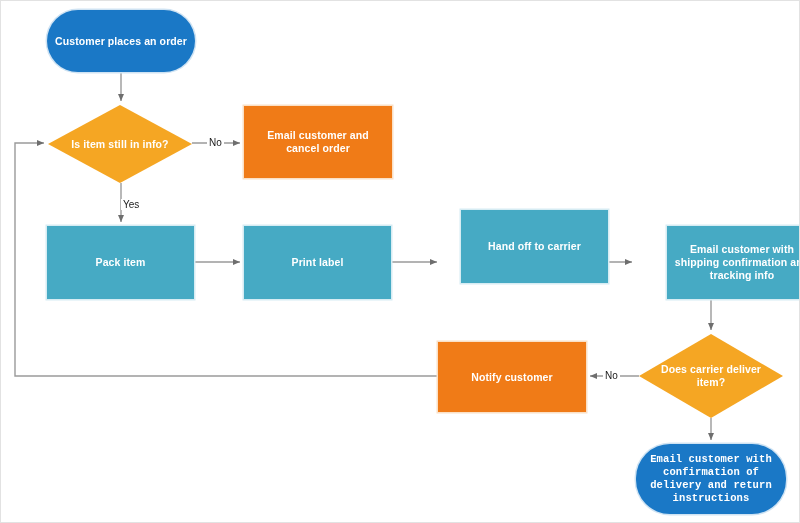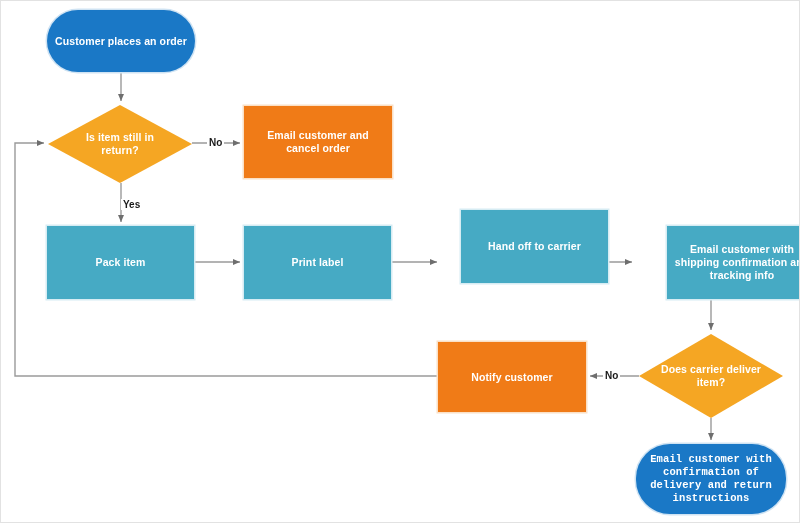--- a/index.html
+++ b/index.html
@@ -68,21 +68,21 @@
     height: 100%;
   }
   .decision-label {
     position: relative;
     z-index: 2;
     width: 76%;
   }
   .edge-label {
     position: absolute;
     font-size: 10px;
-    font-weight: bold;
+    font-weight: normal;
     color: #1a1a1a;
     background: #ffffff;
     padding: 0 2px;
     line-height: 11px;
     white-space: nowrap;
   }
 </style>
 </head>
 <body>
 
@@ -117,21 +117,21 @@
   </svg>
 
   <div class="node node-terminator" style="left:46px; top:9px; width:148px; height:62px;">
     <span>Customer places an order</span>
   </div>
 
   <div class="node node-decision" style="left:47px; top:104px; width:144px; height:78px;">
     <svg class="decision-shape" viewBox="0 0 144 78" preserveAspectRatio="none">
       <polygon points="72,0 144,39 72,78 0,39" fill="#F5A623"></polygon>
     </svg>
-    <span class="decision-label">Is item still in return?</span>
+    <span class="decision-label">Is item still in info?</span>
   </div>
 
   <div class="node node-action" style="left:243px; top:105px; width:148px; height:72px;">
     <span>Email customer and cancel order</span>
   </div>
 
   <div class="node node-process" style="left:243px; top:225px; width:147px; height:73px;">
     <span>Print label</span>
   </div>
 

